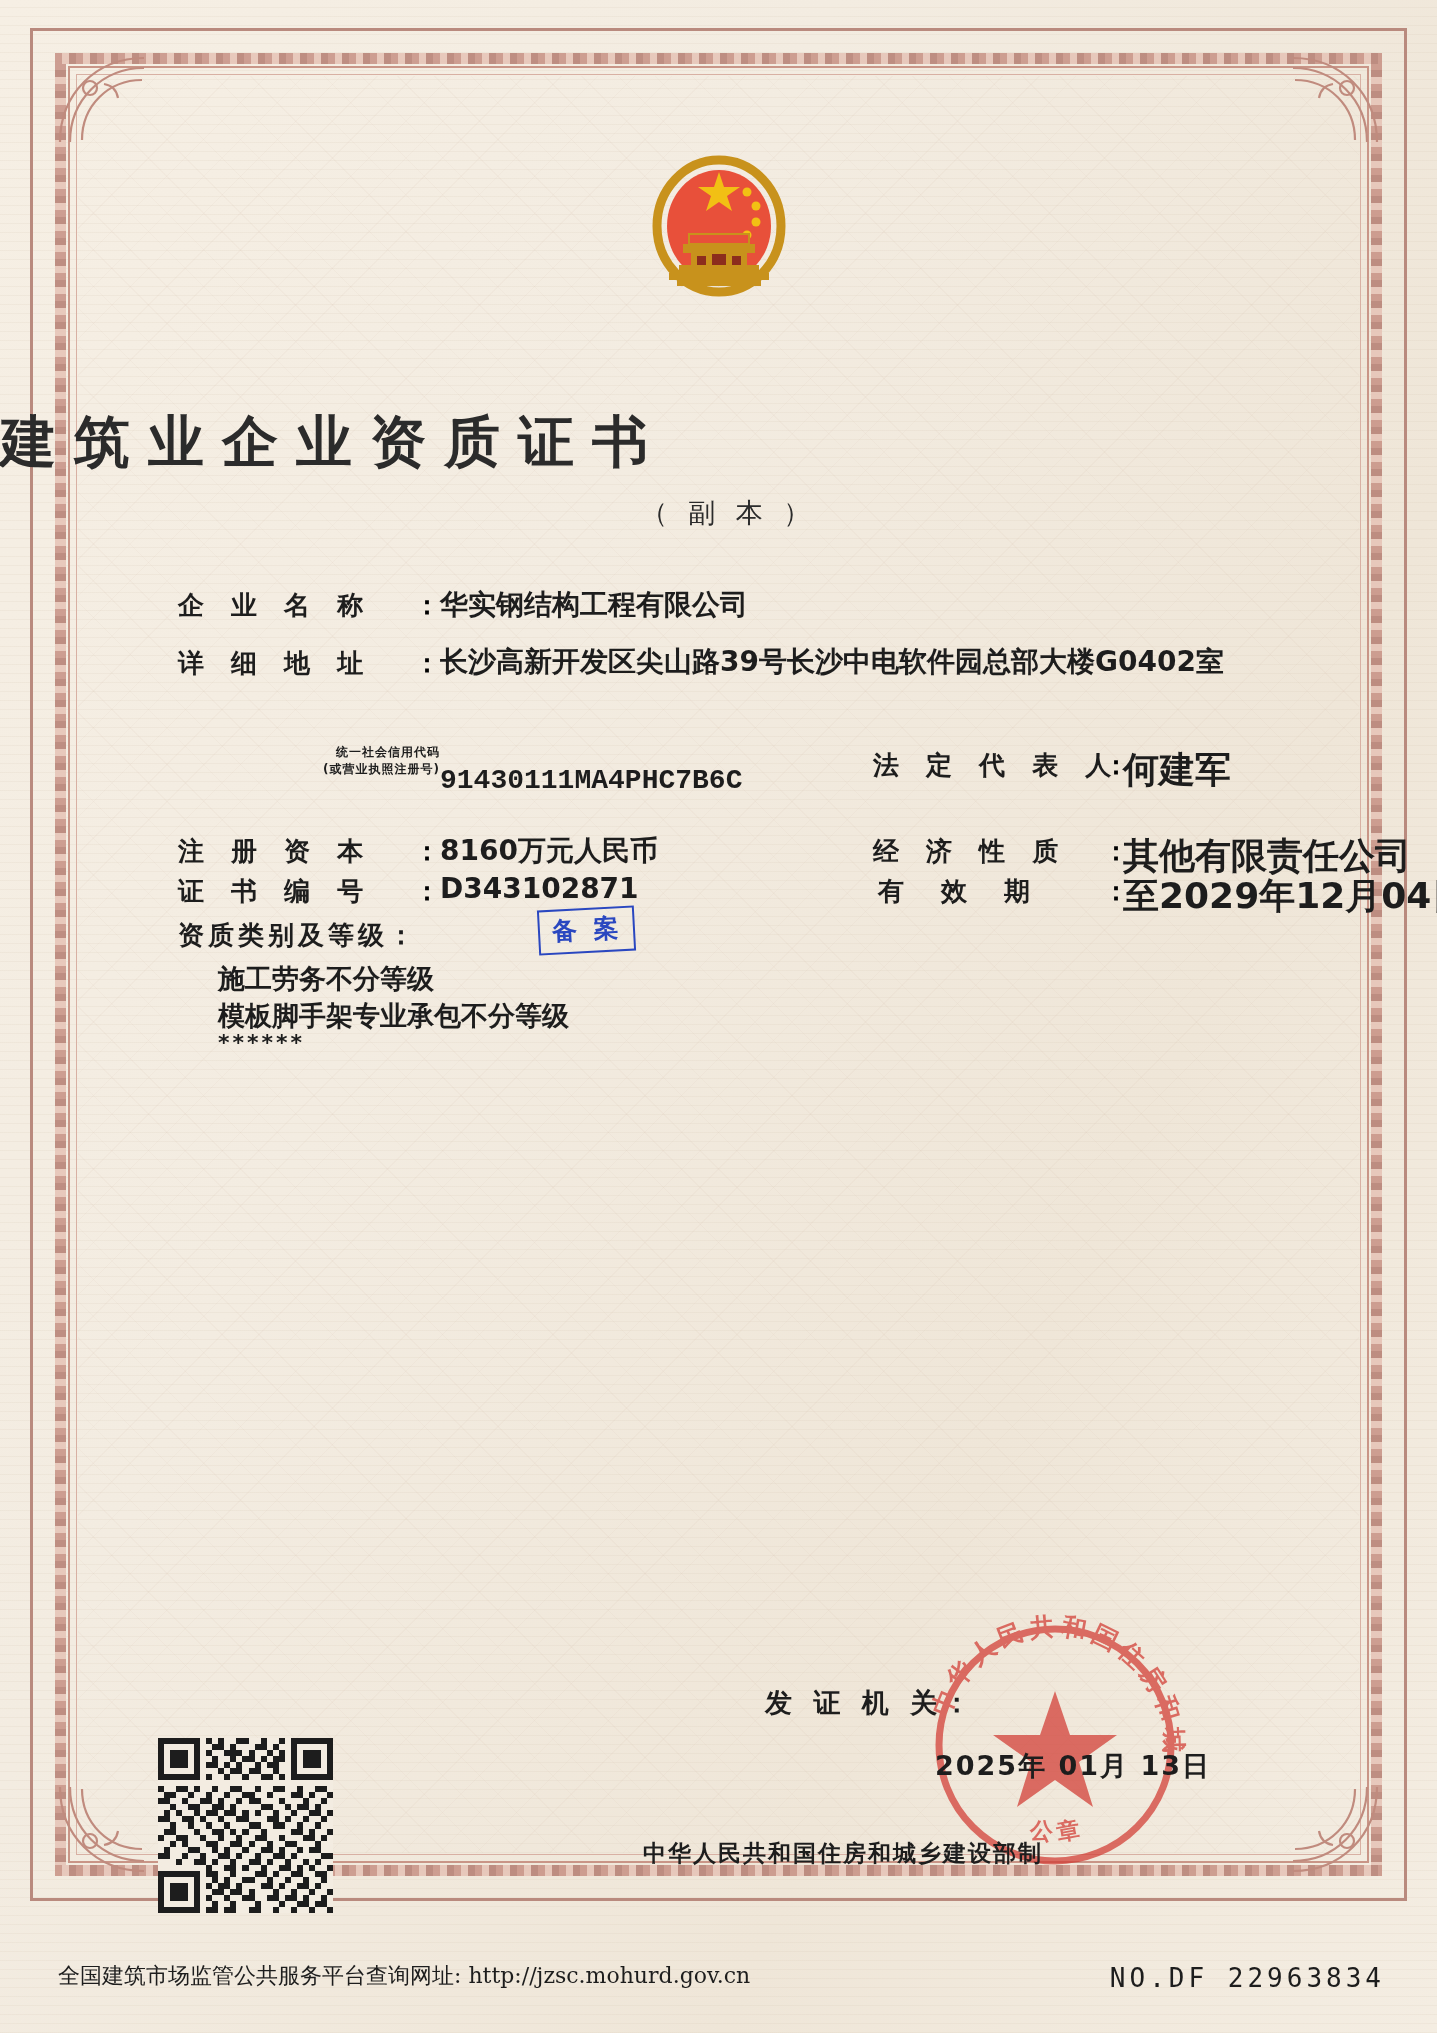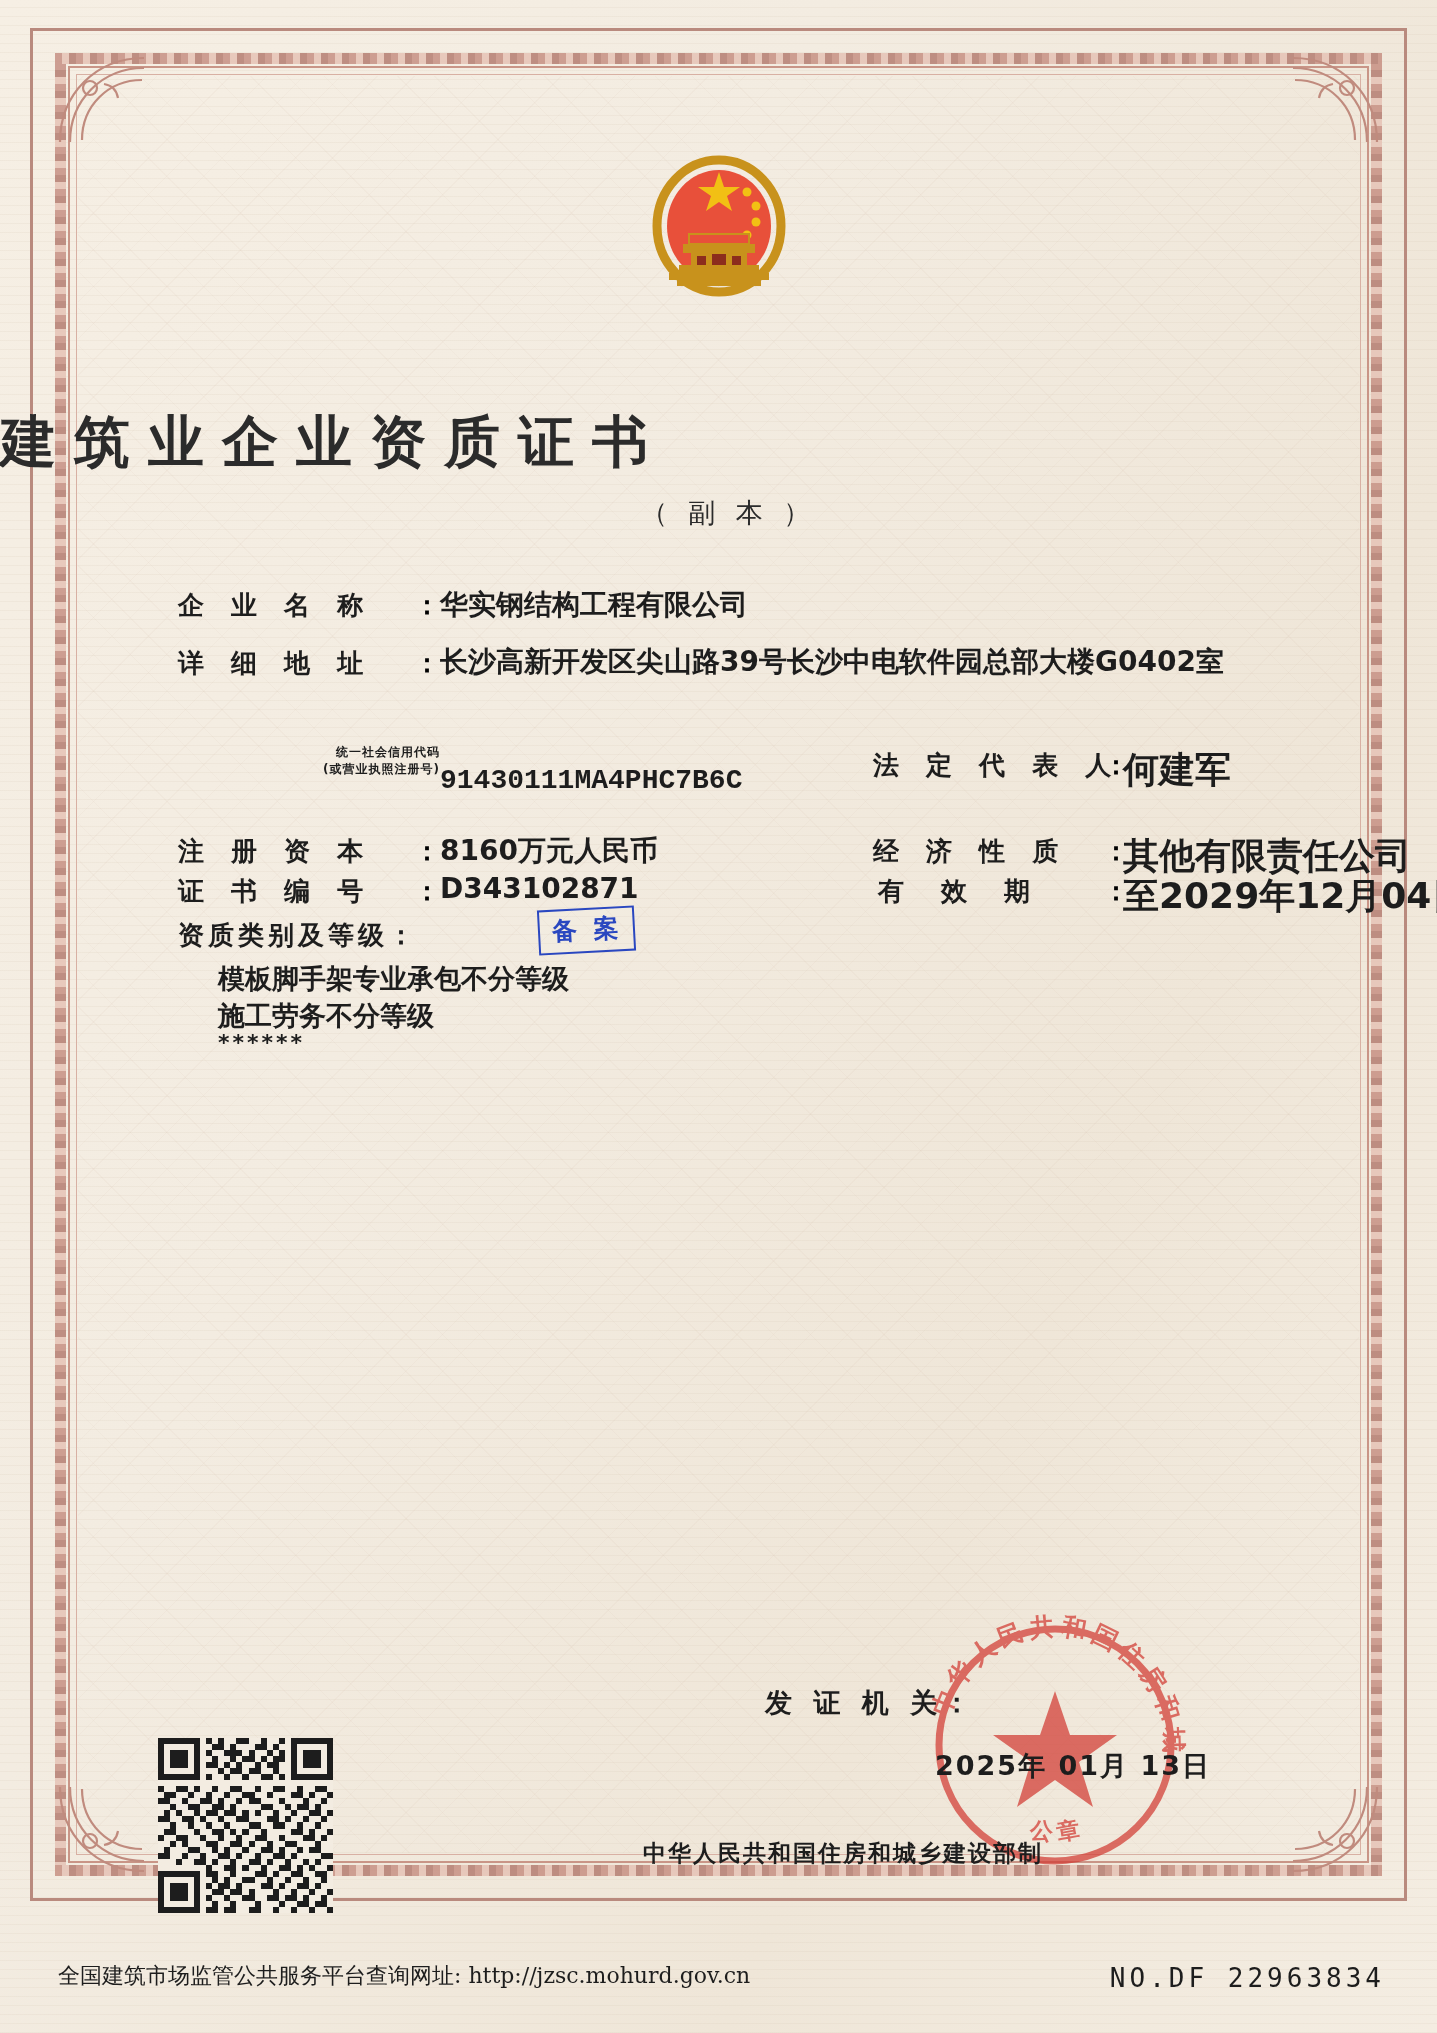--- a/index.html
+++ b/index.html
@@ -298,22 +298,22 @@
       <div style="position:absolute;left:236px;top:0;font-size:26px;font-weight:700;">：</div>
       <div class="val">D343102871</div>
       <div class="lbl2" style="left:700px;letter-spacing:14px;">有 效 期</div>
       <div style="position:absolute;left:925px;top:0;font-size:26px;font-weight:700;">：</div>
       <div class="val2">至2029年12月04日</div>
     </div>
   </div>
 
   <div class="qual-label">资质类别及等级：</div>
   <div class="qual-list">
+    <div>施工劳务不分等级</div>
     <div>模板脚手架专业承包不分等级</div>
-    <div>施工劳务不分等级</div>
   </div>
   <div class="stars">******</div>
 
   <div class="beian">备 案</div>
 
   <div class="seal">
     <svg viewBox="0 0 300 300">
       <defs>
         <path id="arcTop" d="M40,150 a110,110 0 0 1 220,0"></path>
         <path id="arcBottom" d="M62,192 a100,100 0 0 0 176,0"></path>

